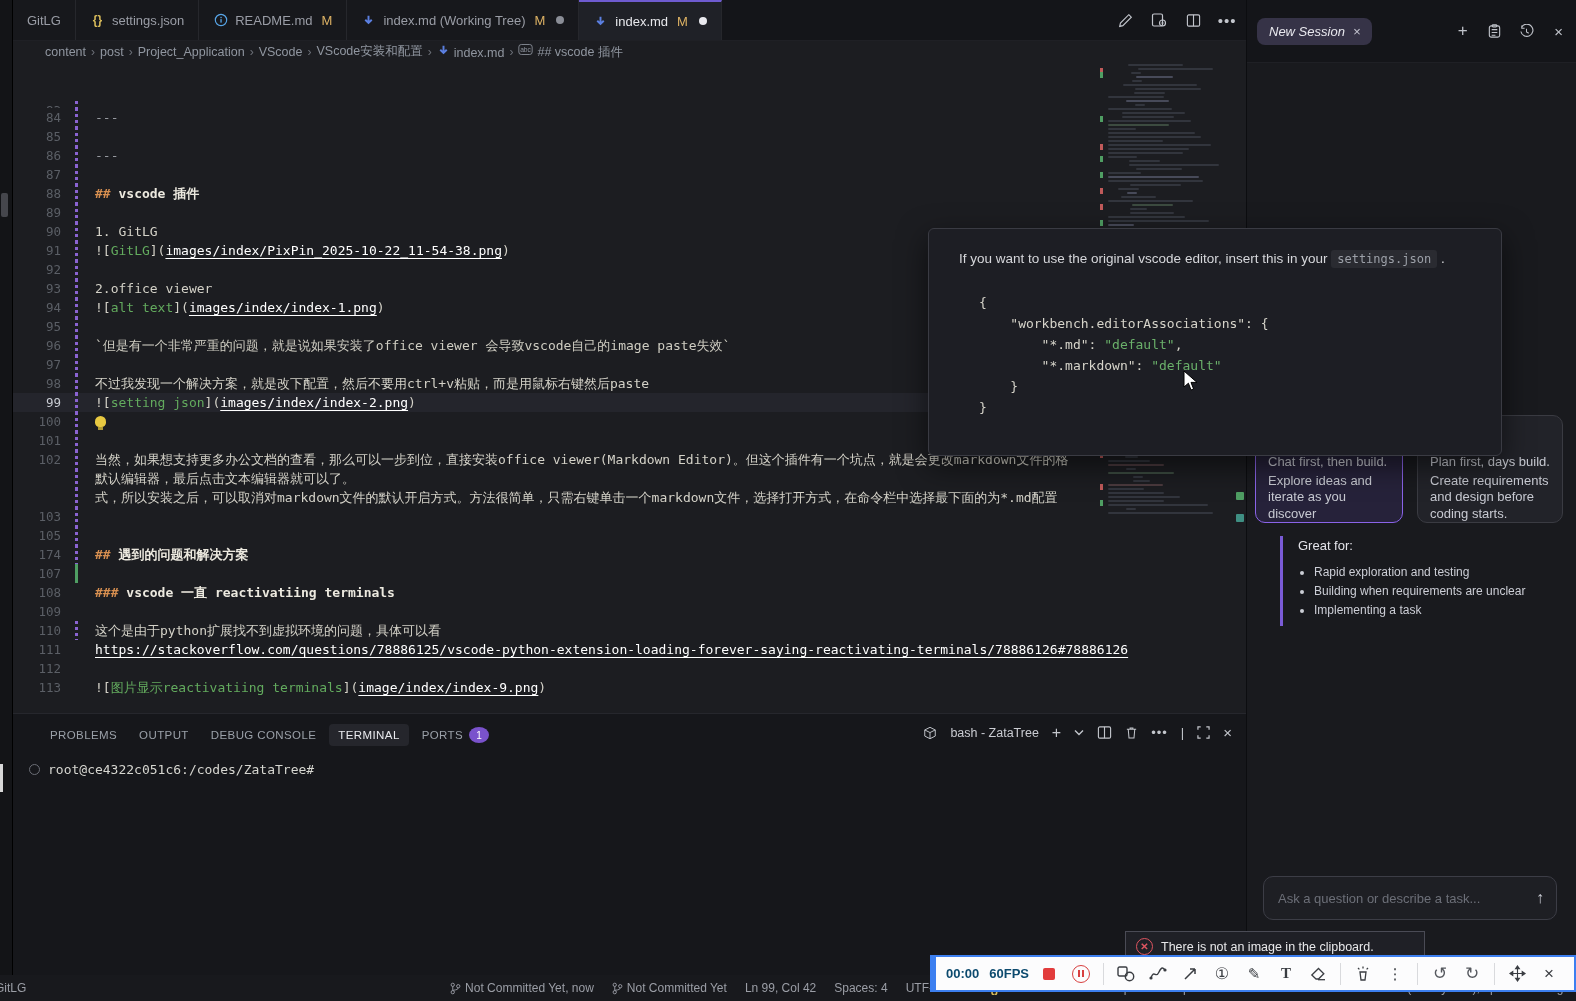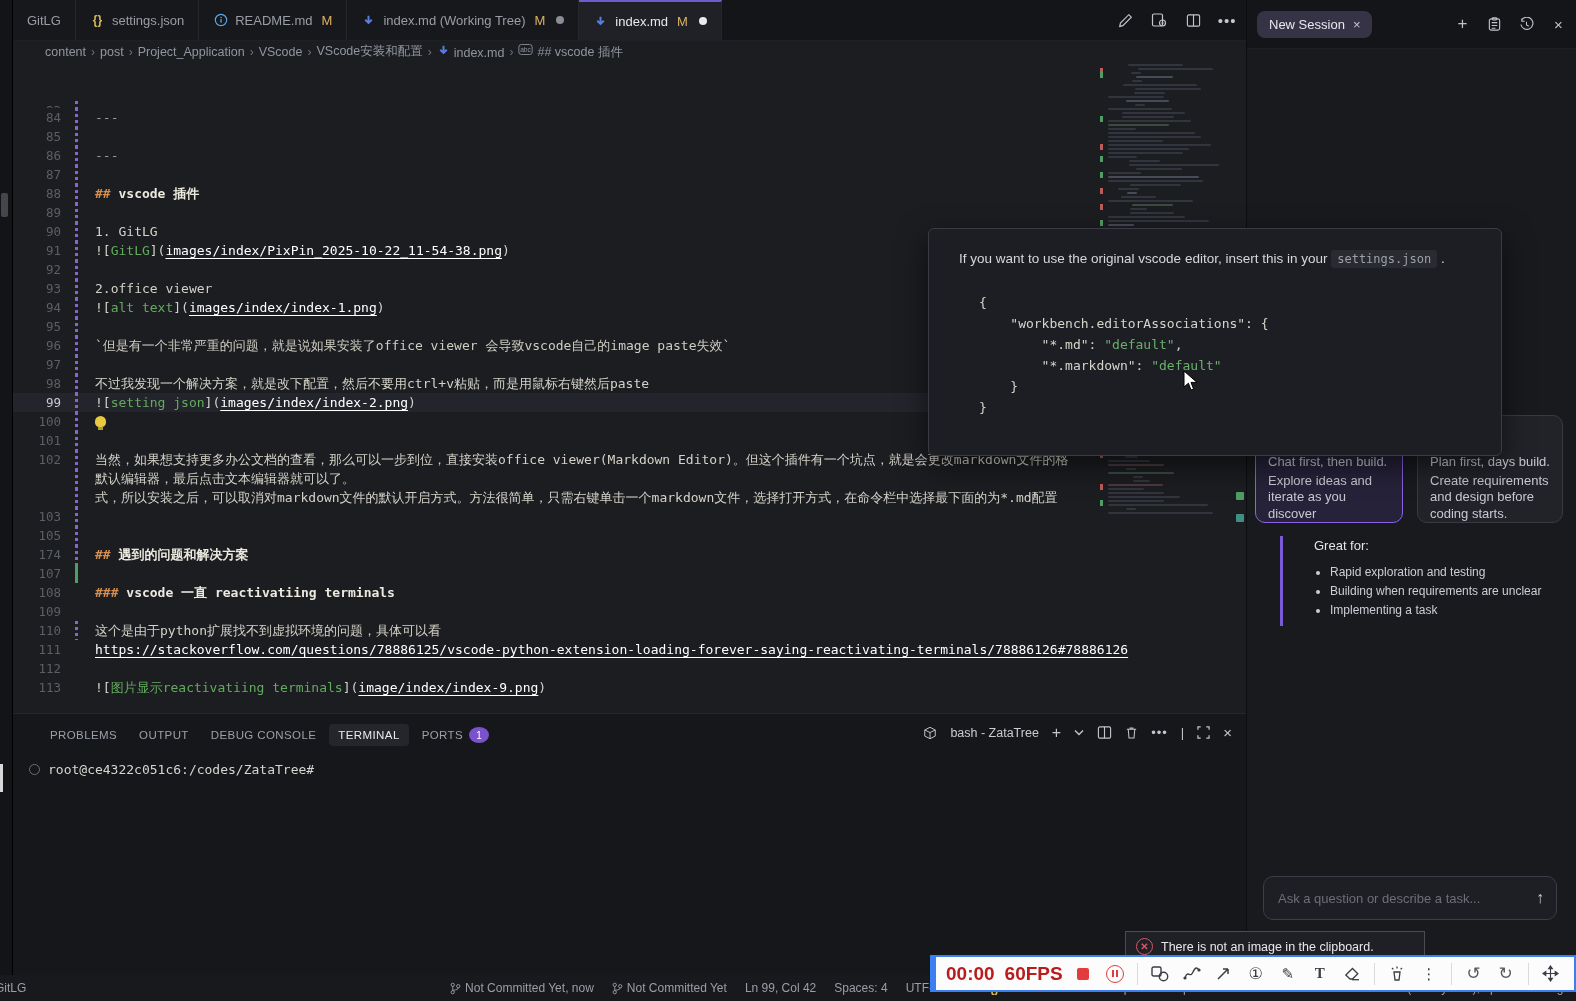--- a/index.html
+++ b/index.html
@@ -66,33 +66,33 @@
   .badge{min-width:16px;height:16px;border-radius:50%;background:#7a52cc;color:#fff;font-size:10px;display:inline-flex;align-items:center;justify-content:center;padding:0 2px;}
   .term-actions{position:absolute;right:14px;top:10px;display:flex;align-items:center;gap:13px;color:#c3c6cc;font-size:13px;}
   .term-actions .aicon{display:inline-flex;align-items:center;justify-content:center;width:17px;height:17px;}
   .term-title{display:flex;align-items:center;gap:6px;font-size:12.5px;color:#caccd2;}
   .term-line{position:absolute;left:16px;top:48px;display:flex;align-items:center;gap:8px;font-size:13px;color:#d6d6d0;}
   .cmd-circle{width:9px;height:9px;border:1px solid #6b6e76;border-radius:50%;}
   .term-sliver{position:absolute;left:-13px;top:50px;width:3px;height:28px;background:#d8d8d8;}
 
   
   .panel{position:absolute;left:1246px;top:0;width:330px;height:975px;background:#191a1e;border-left:1px solid #0c0d10;}
-  .panel-head{height:40px;background:#141519;display:flex;align-items:center;padding:4px 10px;border-bottom:1px solid #1f2025;}
+  .panel-head{height:40px;background:#141519;display:flex;align-items:center;padding:11px 10px;border-bottom:1px solid #1f2025;font-style:italic;}
   .session-pill{display:flex;align-items:center;gap:8px;background:#363347;color:#e8e8ee;font-size:13px;
        padding:6px 12px;border-radius:8px;}
   .session-pill .x{color:#c6c6d2;font-size:13px;}
   .panel-head-actions{margin-left:auto;display:flex;align-items:center;gap:15px;color:#c0c3ca;}
   .panel-head-actions .aicon{width:17px;height:17px;display:inline-flex;align-items:center;justify-content:center;font-size:15px;}
   .cards{position:absolute;left:0;top:415px;width:100%;}
   .card{position:absolute;top:0;height:108px;border-radius:10px;background:#222329;border:1px solid #3a3b42;
         font-size:13px;line-height:16.5px;color:#c7c9d1;padding:10px 12px;box-sizing:border-box;overflow:hidden;}
   .card.sel{left:8px;width:148px;border:1.5px solid #8a63e8;background:#26223a;}
   .card.plain{left:170px;width:146px;}
   .card .ctitle{margin-bottom:2px;}
-  .greatfor{position:absolute;left:33px;top:536px;border-left:3px solid #7a5bd6;padding:2px 0 4px 31px;}
+  .greatfor{position:absolute;left:33px;top:536px;border-left:3px solid #7a5bd6;padding:2px 0 4px 15px;}
   .greatfor .gtitle{font-size:13px;color:#e4e4ea;margin-bottom:12px;}
   .greatfor ul{margin:0;padding-left:16px;font-size:12px;color:#ccced6;}
   .greatfor li{margin-bottom:5px;}
   .chat{position:absolute;left:16px;top:876px;width:294px;height:44px;border:1.5px solid #3c3d46;border-radius:10px;
         background:#1e1f24;display:flex;align-items:center;box-sizing:border-box;padding:0 12px;}
   .chat input{flex:1;background:transparent;border:none;outline:none;color:#c9cbd3;font-size:13px;font-family:"Liberation Sans",sans-serif;}
   .chat input::placeholder{color:#6c6f78;}
   .chat .send{color:#c9cbd3;font-size:16px;}
 
   
@@ -113,21 +113,21 @@
   
   .toast{position:absolute;left:1125px;top:931px;width:300px;height:31px;background:#1f2026;border:1px solid #4a4b55;
         z-index:40;display:flex;align-items:center;gap:8px;padding:0 10px;box-sizing:border-box;}
   .toast .err{width:15px;height:15px;border:1.5px solid #e05561;border-radius:50%;color:#e05561;font-size:10px;
         display:inline-flex;align-items:center;justify-content:center;font-weight:bold;}
   .toast .msg{font-size:12.5px;color:#e8e8ea;white-space:nowrap;}
 
   
   .recorder{position:absolute;left:930px;top:955px;width:646px;height:37px;background:#fcfcfd;z-index:50;
         border:2px solid #3c7ff0;border-left:6px solid #3c7ff0;box-sizing:border-box;display:flex;align-items:center;gap:10px;padding:0 10px;}
-  .rec-time{font-size:19px;color:#b91c1c;font-weight:bold;}
+  .rec-time{font-size:13px;color:#0c4a6e;font-weight:bold;}
   .rec-sep{width:1px;height:22px;background:#d9dadd;}
   .rtool{width:20px;height:20px;display:inline-flex;align-items:center;justify-content:center;color:#3a3d42;font-size:15px;}
   .rtool svg{display:block;}
   .stopbtn{width:12px;height:12px;background:#e23c3c;border-radius:2px;}
   .pausebtn{width:16px;height:16px;border:1.6px solid #d84040;border-radius:50%;display:flex;align-items:center;justify-content:center;gap:2px;}
   .pausebtn i{width:2px;height:7px;background:#d84040;display:block;}
 
   
   .cursor{position:absolute;left:1183px;top:370px;z-index:60;}
 </style>

